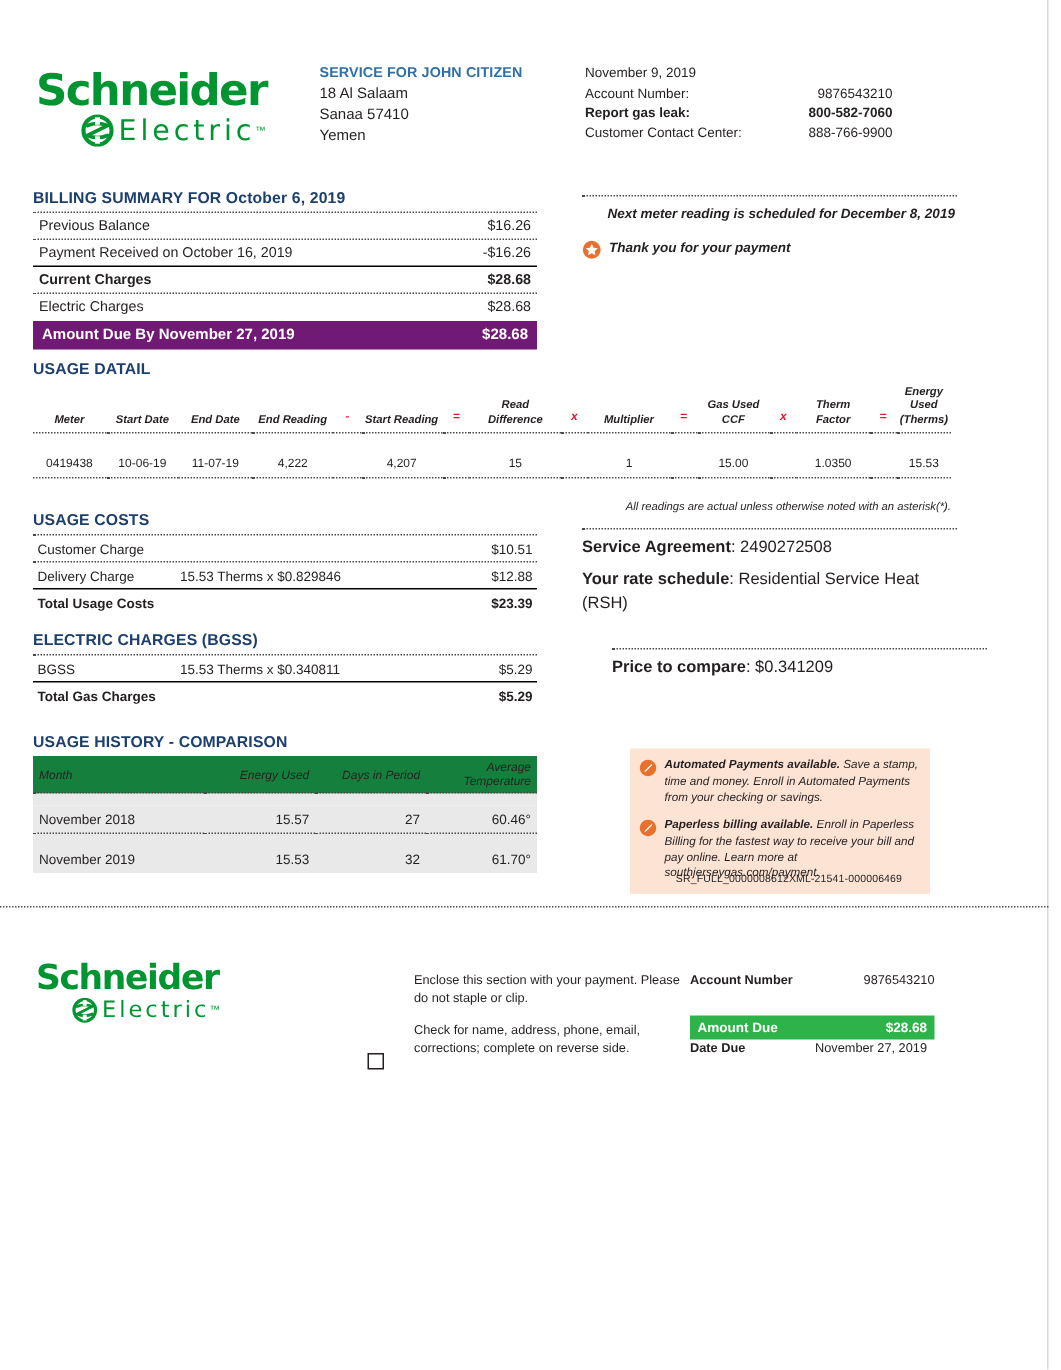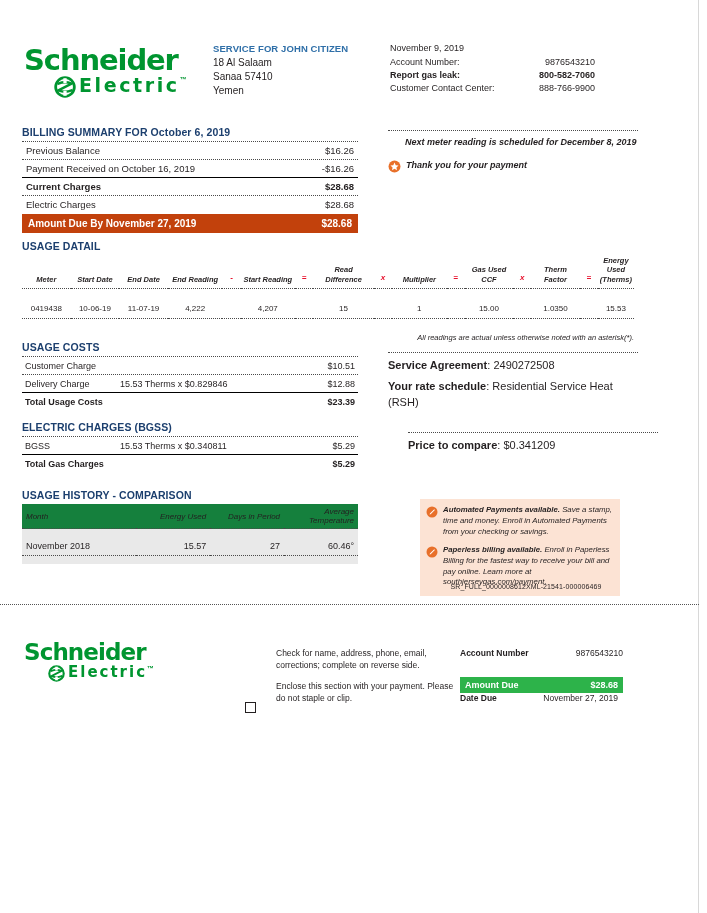--- a/index.html
+++ b/index.html
@@ -20,21 +20,21 @@
 
   
   .header { position: absolute; top: 38px; left: 0; width: 699px; height: 70px; }
 
   .logo-wrap { position: absolute; left: 24px; top: 8px; width: 185px; }
   .logo-sch {
     font-family: "DejaVu Sans", sans-serif;
     font-weight: bold; font-size: 29px; letter-spacing: -1.1px;
     color: #009530; line-height: 1;
   }
-  .logo-bottom { display: flex; margin-top: 1px; margin-left: 30px; font-weight: bold; }
+  .logo-bottom { display: flex; align-items: center; margin-top: 1px; margin-left: 30px; }
   .logo-mark { width: 22px; height: 22px; flex: 0 0 auto; }
   .logo-elec {
     font-family: "DejaVu Sans", sans-serif;
     font-size: 19px; letter-spacing: 2.6px; color: #009530; line-height: 1;
     margin-left: 3px;
   }
   .logo-tm { font-size: 7px; vertical-align: super; color: #009530; }
 
   .service-block { position: absolute; left: 213px; top: 5px; width: 165px; }
   .service-title { color: #2f6fa8; font-size: 9.5px; font-weight: bold; letter-spacing: .1px; }
@@ -54,21 +54,21 @@
   }
 
   
   .dotrule { border-top: 1px dotted #4a4a4a; height: 0; }
   .solidrule { border-top: 1.6px solid #000; height: 0; }
 
   
   .billing { position: absolute; left: 22px; top: 126px; width: 336px; }
   .brow { display: flex; justify-content: space-between; font-size: 9.5px; padding: 3px 4px 3px 4px; }
   .brow.green {
-    background: #c2410c; color: #fff; font-weight: bold; font-size: 10px;
+    background: #701a75; color: #fff; font-weight: bold; font-size: 10px;
     padding: 4px 6px 4px 6px; margin-top: 1px;
   }
   .brow.bold-row { font-weight: bold; }
 
   .nextread { position: absolute; left: 388px; top: 130px; width: 250px; }
   .nextread-txt {
     font-size: 9px; font-style: italic; font-weight: bold;
     line-height: 1.45; margin-top: 5px; margin-left: 17px;
   }
   .thanks { display: flex; align-items: flex-start; margin-top: 11px; }
@@ -386,20 +386,26 @@
       <tbody>
         <tr>
           <td class="l">November 2018</td>
           <td class="r">15.57</td>
           <td class="r">27</td>
           <td class="r">60.46°</td>
         </tr>
         <tr class="uh-rule">
             <td colspan="4"></td>
           </tr>
+        <tr>
+          <td class="l">November 2019</td>
+          <td class="r">15.53</td>
+          <td class="r">32</td>
+          <td class="r">61.70°</td>
+        </tr>
       </tbody>
     </table>
   </div>
 
   <div class="promo">
     <div class="promo-item">
       <svg class="promo-icon" viewBox="0 0 24 24">
         <circle cx="12" cy="12" r="11" fill="#e8702a"></circle>
         <path d="M16.5 6.6l1.3 1.3-8.6 8.6-2 .7.7-2z" fill="#ffffff"></path>
       </svg>
@@ -429,22 +435,22 @@
         <path d="M8 14 Q20 9 32 14 Q20 20 8 26 Q20 31 32 26" fill="none" stroke="#009530" stroke-width="4.5" stroke-linecap="round"></path>
         <rect x="17" y="4" width="6" height="9" fill="#ffffff"></rect>
         <rect x="17" y="27" width="6" height="9" fill="#ffffff"></rect>
       </svg>
       <span class="logo-elec">Electric</span>
       <span class="logo-tm">™</span>
     </div>
   </div>
 
   <div class="stub-note">
+    <p>Enclose this section with your payment. Please do not staple or clip.</p>
     <p>Check for name, address, phone, email, corrections; complete on reverse side.</p>
-    <p>Enclose this section with your payment. Please do not staple or clip.</p>
   </div>
   <div class="stub-check"></div>
 
   <div class="stub-acct">
     <div class="sa-row">
       <span class="k">Account Number</span>
       <span class="v">9876543210</span>
     </div>
   </div>
 

